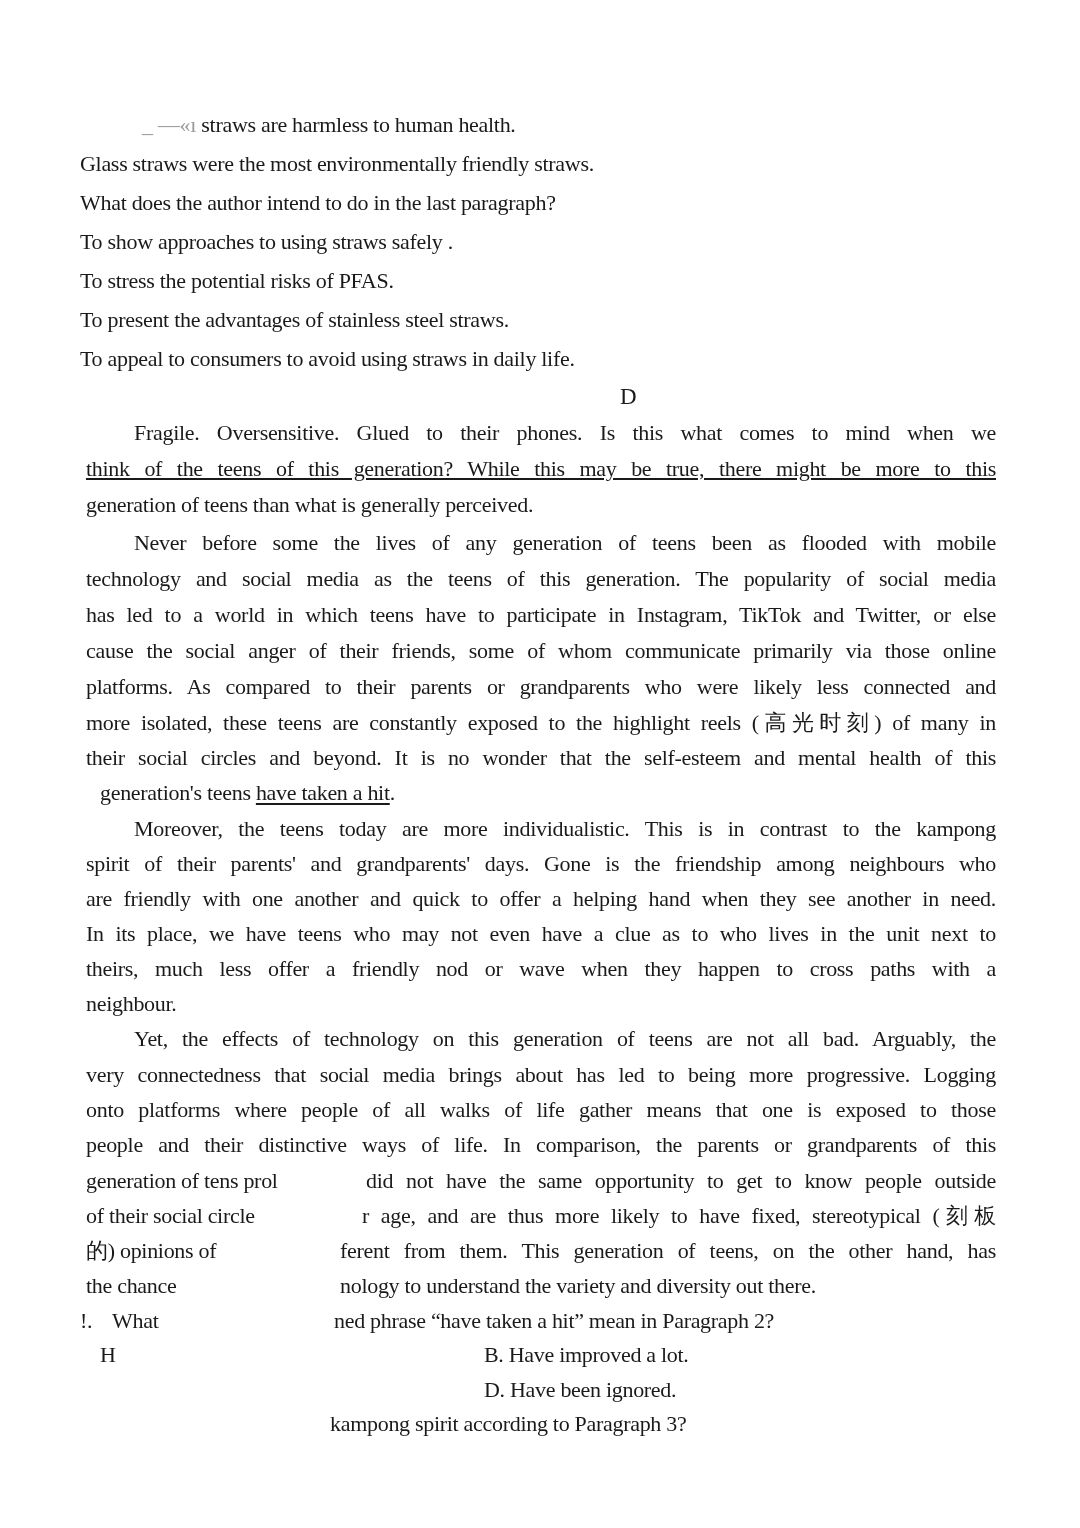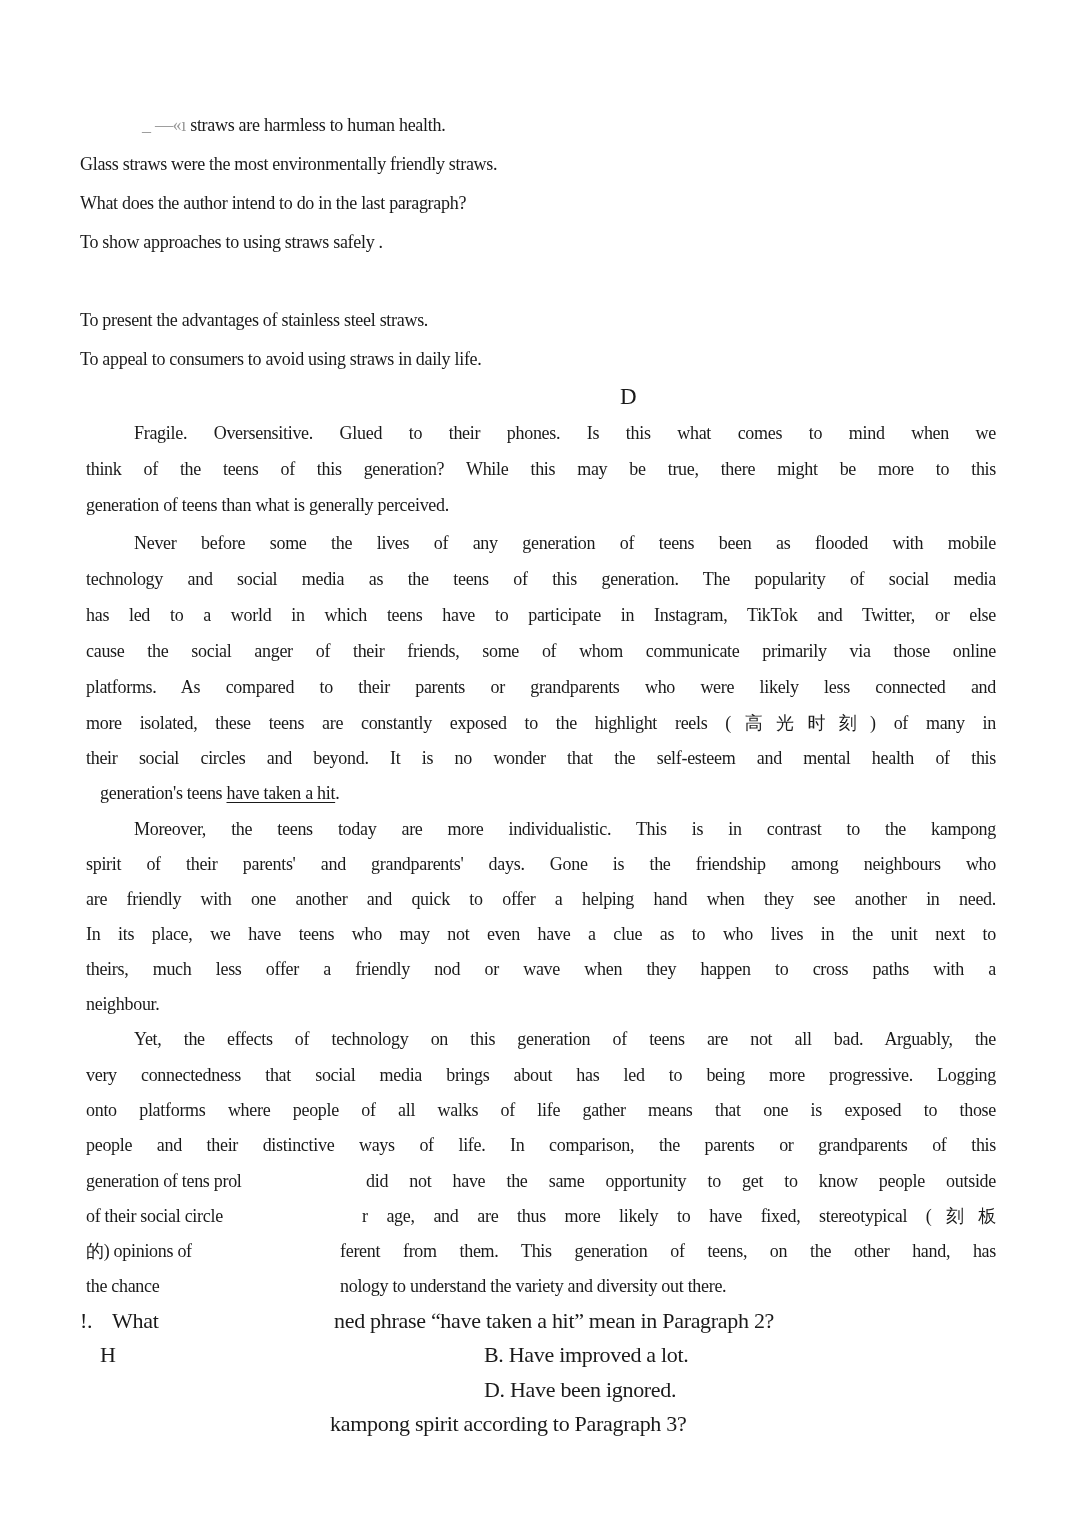--- a/index.html
+++ b/index.html
@@ -3,21 +3,21 @@
   <meta charset="utf-8">
   <style>
     html, body { margin: 0; padding: 0; background: #ffffff; }
     body {
       width: 1080px; height: 1528px; position: relative; overflow: hidden;
       font-family: "Liberation Serif", "DejaVu Serif", serif;
       color: #1a1a1a;
     }
     .page { position: absolute; inset: 0; }
     .line {
-      position: absolute; white-space: nowrap; font-size: 18px; line-height: 30px;
+      position: absolute; white-space: nowrap; font-size: 22px; line-height: 30px;
       letter-spacing: -0.3px;
     }
     .opt { left: 80px; }
     .faded { color: #9a9a9a; }
     .just { left: 86px; width: 910px; text-align: justify; text-align-last: justify; }
     .just.last { text-align-last: left; }
     .indent { padding-left: 48px; box-sizing: border-box; }
     .section-letter { left: 620px; font-size: 23px; }
     u.hl { text-decoration: underline; text-underline-offset: 3px; }
     .q { font-size: 22px; }
@@ -28,27 +28,28 @@
 <div class="page">
 
   <div class="line" style="top:110px; left:142px;">
     <span class="faded">_ —«ı</span>
     <span>straws are harmless to human health.</span>
   </div>
   <div class="line opt" style="top:149px;">Glass straws were the most environmentally friendly straws.</div>
 
   <div class="line opt" style="top:188px;">What does the author intend to do in the last paragraph?</div>
   <div class="line opt" style="top:227px;">To show approaches to using straws safely .</div>
+  <div class="line opt" style="top:266px;">To stress the potential risks of PFAS.</div>
   <div class="line opt" style="top:305px;">To present the advantages of stainless steel straws.</div>
   <div class="line opt" style="top:344px;">To appeal to consumers to avoid using straws in daily life.</div>
 
   <div class="line section-letter" style="top:382px;">D</div>
 
   <div class="line just indent" style="top:418px;">Fragile. Oversensitive. Glued to their phones. Is this what comes to mind when we</div>
-  <div class="line just" style="top:454px;">think of the teens of this generation? While this may be true, there might be more to this</div>
+  <div class="line just" style="top:454px;text-decoration:underline;">think of the teens of this generation? While this may be true, there might be more to this</div>
   <div class="line just last" style="top:490px;">generation of teens than what is generally perceived.</div>
 
   <div class="line just indent" style="top:528px;">Never before some the lives of any generation of teens been as flooded with mobile</div>
   <div class="line just" style="top:564px;">technology and social media as the teens of this generation. The popularity of social media</div>
   <div class="line just" style="top:600px;">has led to a world in which teens have to participate in Instagram, TikTok and Twitter, or else</div>
   <div class="line just" style="top:636px;">cause the social anger of their friends, some of whom communicate primarily via those online</div>
   <div class="line just" style="top:672px;">platforms. As compared to their parents or grandparents who were likely less connected and</div>
   <div class="line just" style="top:708px;">more isolated, these teens are constantly exposed to the highlight reels (高光时刻) of many in</div>
   <div class="line just" style="top:743px;">their social circles and beyond. It is no wonder that the self-esteem and mental health of this</div>
   <div class="line" style="top:778px; left:100px;">

